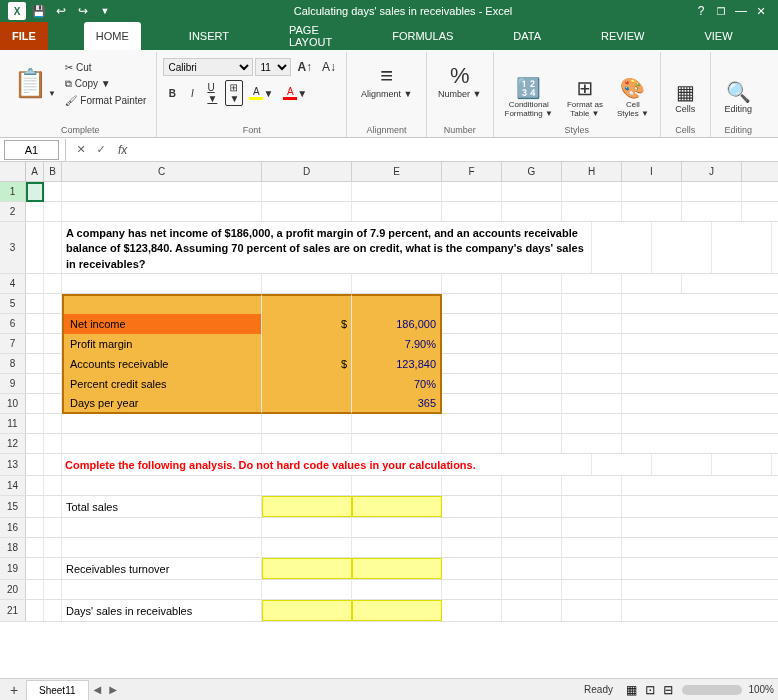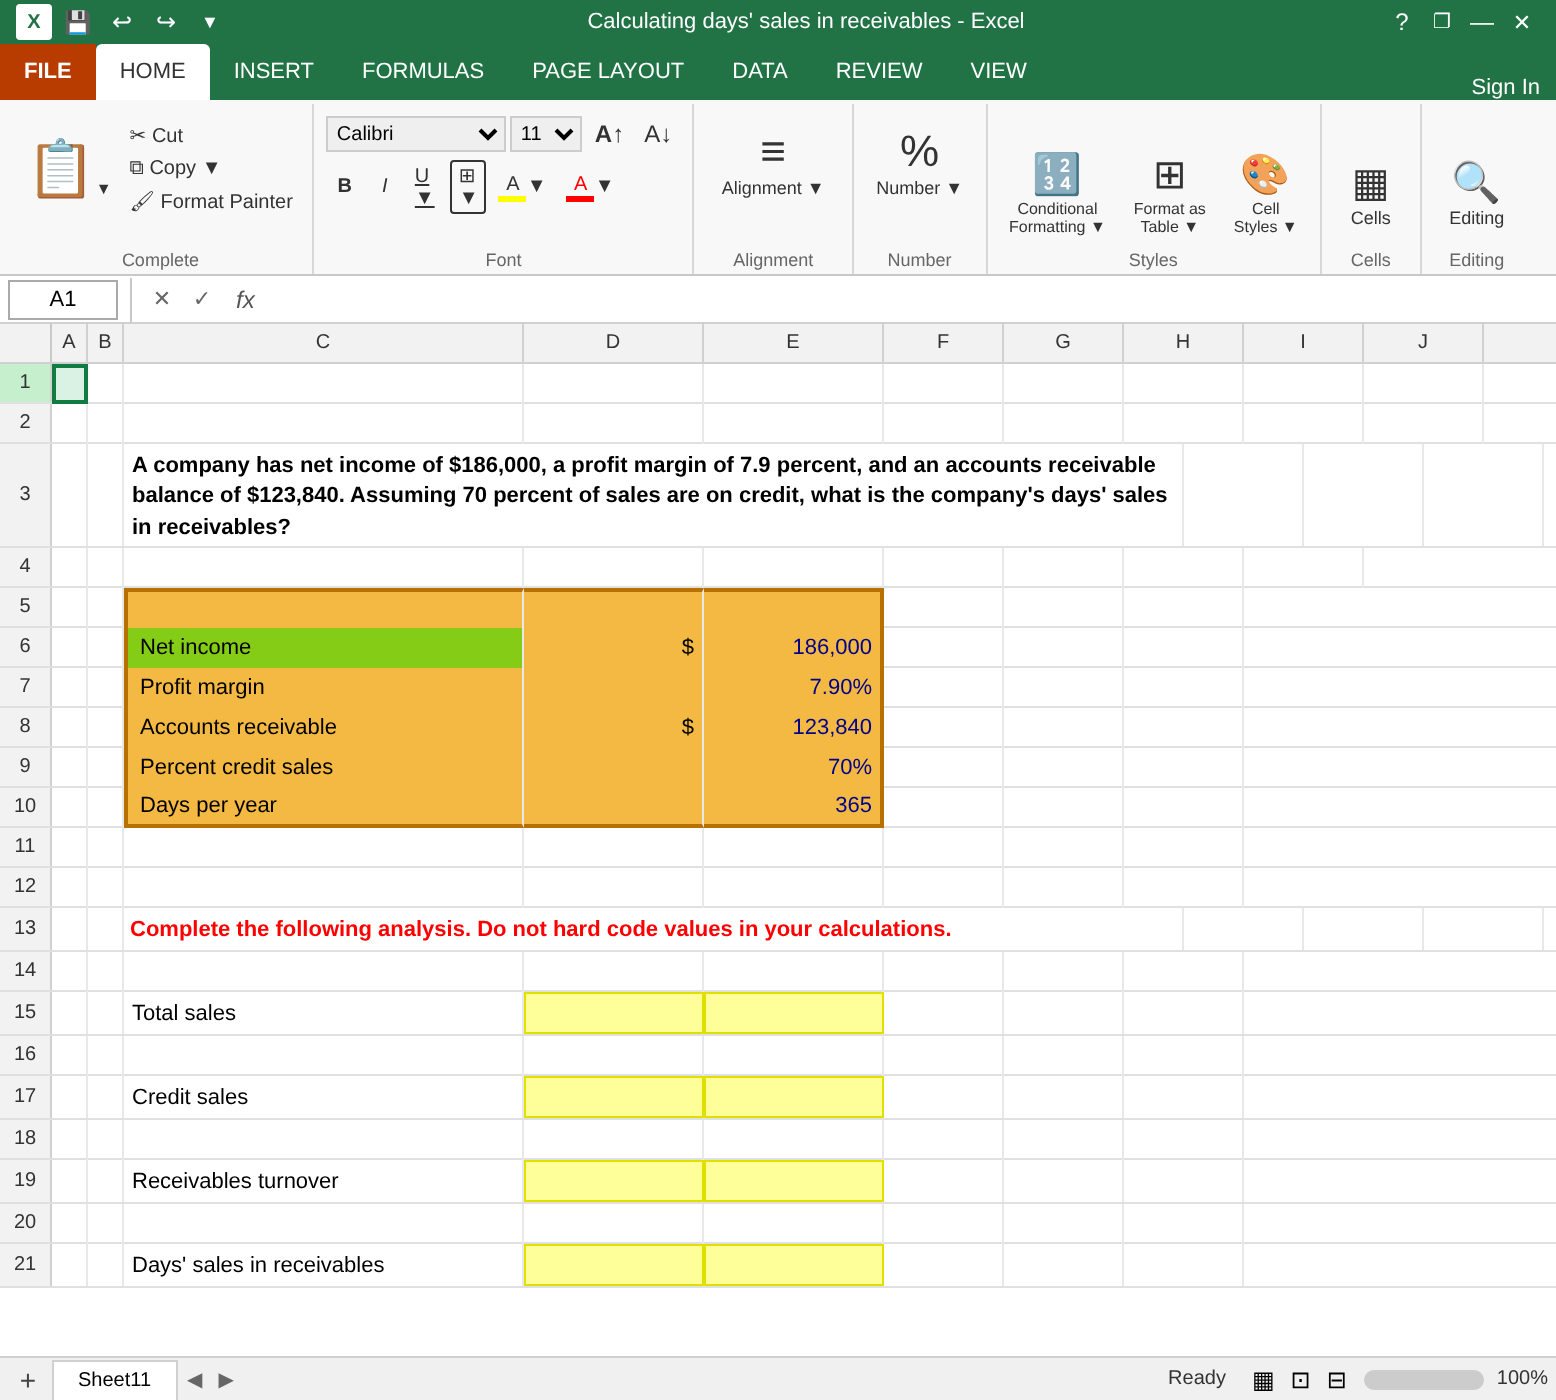--- a/index.html
+++ b/index.html
@@ -18,20 +18,21 @@
     }
     #title-bar .title { flex: 1; text-align: center; }
 
     
     #ribbon-tabs {
       background: #217346;
       height: 28px;
       display: flex;
       align-items: flex-end;
       padding-left: 0;
+      gap: 36px;
     }
     .ribbon-tab {
       padding: 4px 12px;
       font-size: 11px;
       cursor: pointer;
       color: white;
       height: 28px;
       display: flex;
       align-items: center;
     }
@@ -228,22 +229,22 @@
       <div class="qat-btn" style="font-size:10px;">❐</div>
       <div class="qat-btn" style="font-size:12px;">—</div>
       <div class="qat-btn" style="font-size:11px;">✕</div>
     </div>
   </div>
 
   <div id="ribbon-tabs">
     <div class="ribbon-tab file-tab">FILE</div>
     <div class="ribbon-tab active">HOME</div>
     <div class="ribbon-tab">INSERT</div>
+    <div class="ribbon-tab">PAGE LAYOUT</div>
     <div class="ribbon-tab">FORMULAS</div>
-    <div class="ribbon-tab">PAGE LAYOUT</div>
     <div class="ribbon-tab">DATA</div>
     <div class="ribbon-tab">REVIEW</div>
     <div class="ribbon-tab">VIEW</div>
     <div style="flex:1;"></div>
     <div class="sign-in">Sign In</div>
   </div>
 
   <div id="ribbon" style="background:#f8f8f8; border-bottom:1px solid #c8c8c8; height:88px; display:flex; align-items:stretch; padding:2px 4px 0 4px;">
 
     <div class="ribbon-group" style="min-width:70px;">
@@ -442,21 +443,21 @@
         <div class="cell" style="width:90px; background:#f4b942; border-top:2px solid #b87000; border-right:2px solid #b87000;"></div>
         <div class="cell" style="width:60px;"></div>
         <div class="cell" style="width:60px;"></div>
         <div class="cell" style="width:60px;"></div>
       </div>
 
       <div class="spreadsheet-row" style="height:20px;">
         <div class="row-header">6</div>
         <div class="cell" style="width:18px;"></div>
         <div class="cell" style="width:18px;"></div>
-        <div class="cell" style="width:200px; background:#84cc16; border-left:2px solid #b87000; font-size:11px; padding-left:6px;">Net income</div>
+        <div class="cell" style="width:200px; background:#f97316; border-left:2px solid #b87000; font-size:11px; padding-left:6px;">Net income</div>
         <div class="cell" style="width:90px; background:#f4b942; font-size:11px; justify-content:flex-end; padding-right:4px;">$</div>
         <div class="cell" style="width:90px; background:#f4b942; border-right:2px solid #b87000; color:#00008B; font-size:11px; justify-content:flex-end; padding-right:4px;">186,000</div>
         <div class="cell" style="width:60px;"></div>
         <div class="cell" style="width:60px;"></div>
         <div class="cell" style="width:60px;"></div>
       </div>
 
       <div class="spreadsheet-row" style="height:20px;">
         <div class="row-header">7</div>
         <div class="cell" style="width:18px;"></div>
@@ -568,31 +569,20 @@
         <div class="cell" style="width:18px;"></div>
         <div class="cell" style="width:18px;"></div>
         <div class="cell" style="width:200px;"></div>
         <div class="cell" style="width:90px;"></div>
         <div class="cell" style="width:90px;"></div>
         <div class="cell" style="width:60px;"></div>
         <div class="cell" style="width:60px;"></div>
         <div class="cell" style="width:60px;"></div>
       </div>
 
-      <div class="spreadsheet-row" style="height:22px;">
-        <div class="row-header">17</div>
-        <div class="cell" style="width:18px;"></div>
-        <div class="cell" style="width:18px;"></div>
-        <div class="cell" style="width:200px; font-size:11px; padding-left:4px;">Credit sales</div>
-        <div class="cell" style="width:90px; background:#ffff99; border:1px solid #e0e000;"></div>
-        <div class="cell" style="width:90px; background:#ffff99; border:1px solid #e0e000;"></div>
-        <div class="cell" style="width:60px;"></div>
-        <div class="cell" style="width:60px;"></div>
-        <div class="cell" style="width:60px;"></div>
-      </div>
 
       <div class="spreadsheet-row" style="height:20px;">
         <div class="row-header">18</div>
         <div class="cell" style="width:18px;"></div>
         <div class="cell" style="width:18px;"></div>
         <div class="cell" style="width:200px;"></div>
         <div class="cell" style="width:90px;"></div>
         <div class="cell" style="width:90px;"></div>
         <div class="cell" style="width:60px;"></div>
         <div class="cell" style="width:60px;"></div>

